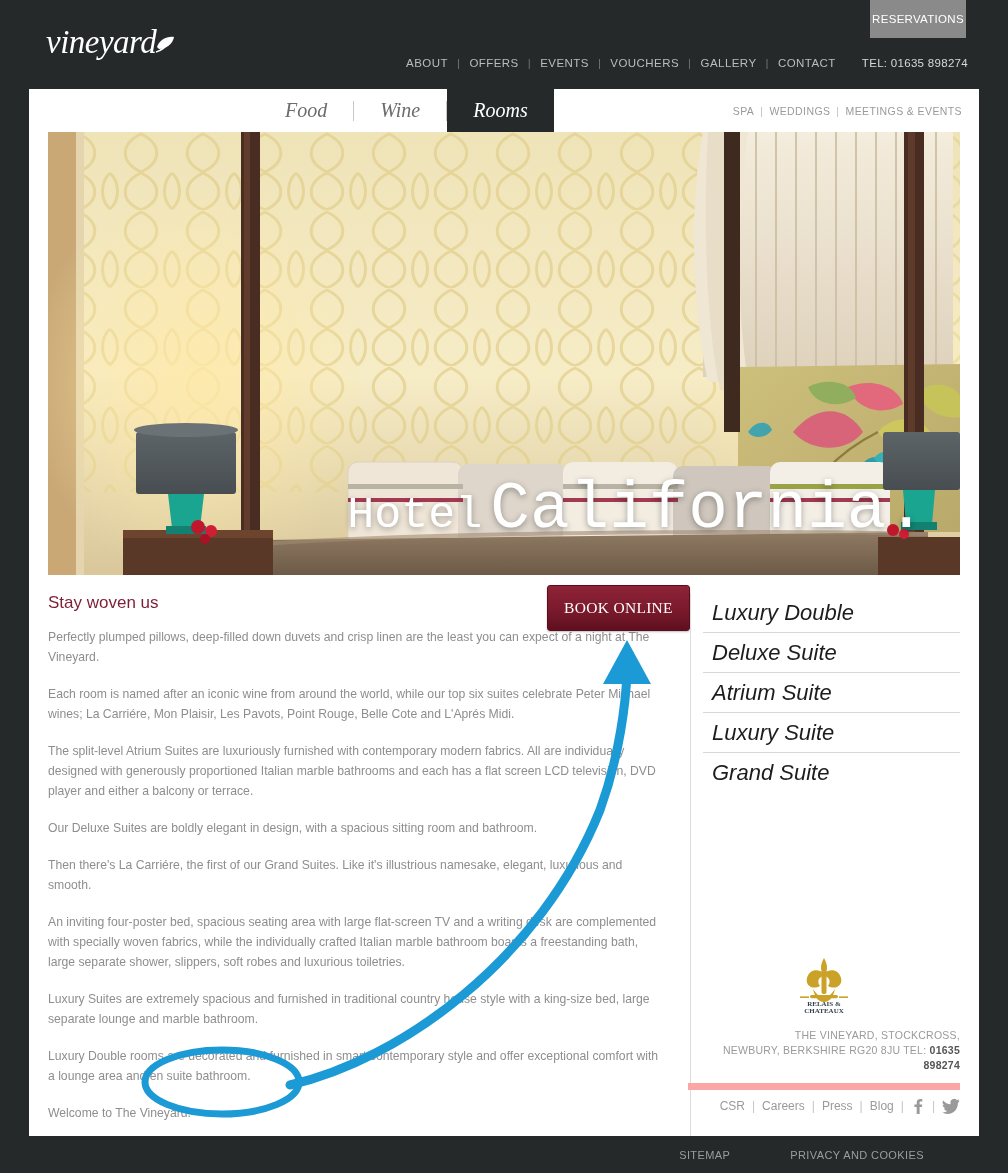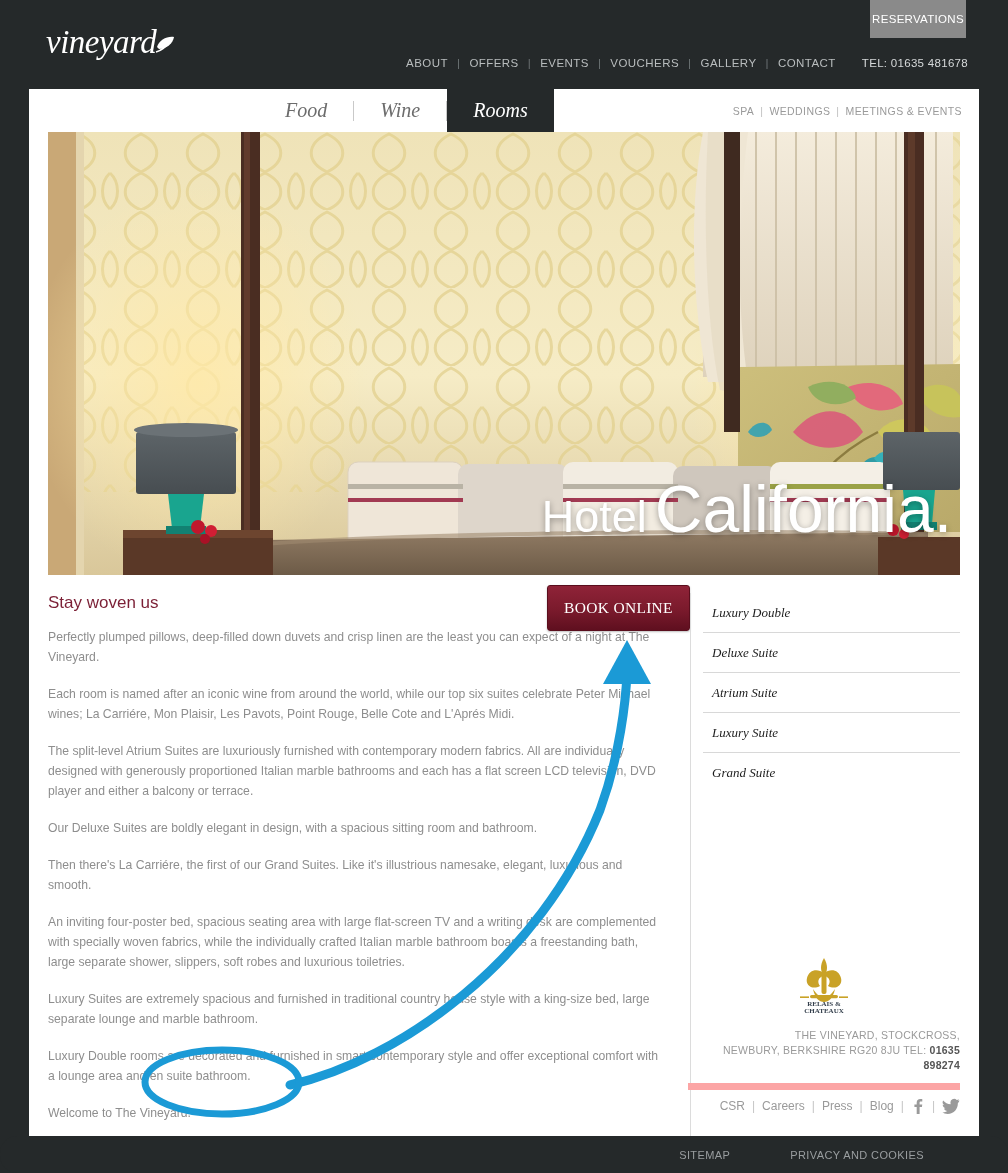--- a/index.html
+++ b/index.html
@@ -76,23 +76,23 @@
   .subtabs .sep { margin: 0 6px; color: #c0c0c0; }
 
   
   .hero {
     position: relative; margin: 0 19px; height: 443px;
     overflow: hidden;
     background: #6b5542;
   }
   .hero svg { position: absolute; inset: 0; width: 100%; height: 100%; }
   .hero-title {
-    position: absolute; right: 8px; bottom: 28px;
+    position: absolute; right: 34px; bottom: 28px;
     color: #ffffff;
-    font-family: Liberation Sans, sans-serif;
+    font-family: Liberation Mono, monospace;
     white-space: nowrap;
     text-shadow: 0 2px 6px rgba(0,0,0,.35);
   }
   .hero-title .small { font-size: 45px; }
   .hero-title .big { font-size: 66px; margin-left: 8px; }
 
   
   .body-wrap { display: flex; padding: 18px 19px 0 19px; }
   .col-left { width: 642px; position: relative; padding-right: 22px; }
   .col-right { width: 270px; border-left: 1px solid #dcdcdc; padding-left: 12px; position: relative; }
@@ -123,23 +123,23 @@
     font-family: "Liberation Serif", serif;
     font-size: 15.5px;
     letter-spacing: .3px;
     display: flex; align-items: center; justify-content: center;
     cursor: pointer;
     box-shadow: 0 1px 2px rgba(0,0,0,.25);
   }
 
   
   .room-item {
-    font-family: Liberation Serif, serif;
+    font-family: Liberation Sans, sans-serif;
     font-style: italic;
-    font-size: 13px;
+    font-size: 22px;
     color: #1d1d1d;
     height: 40px;
     line-height: 40px;
     padding-left: 9px;
     border-bottom: 1px solid #d8d8d8;
     cursor: pointer;
   }
   .room-item:last-child { border-bottom: none; }
 
   
@@ -199,21 +199,21 @@
     <span class="sep">|</span>
     <a>OFFERS</a>
     <span class="sep">|</span>
     <a>EVENTS</a>
     <span class="sep">|</span>
     <a>VOUCHERS</a>
     <span class="sep">|</span>
     <a>GALLERY</a>
     <span class="sep">|</span>
     <a>CONTACT</a>
-    <span class="tel">TEL: 01635 481678</span>
+    <span class="tel">TEL: 01635 898274</span>
   </div>
 
   <div class="card">
 
     <div class="tabstrip">
       <div class="maintabs">
         <div class="maintab">
           <span>Food</span>
         </div>
         <div class="tabdiv"></div>

